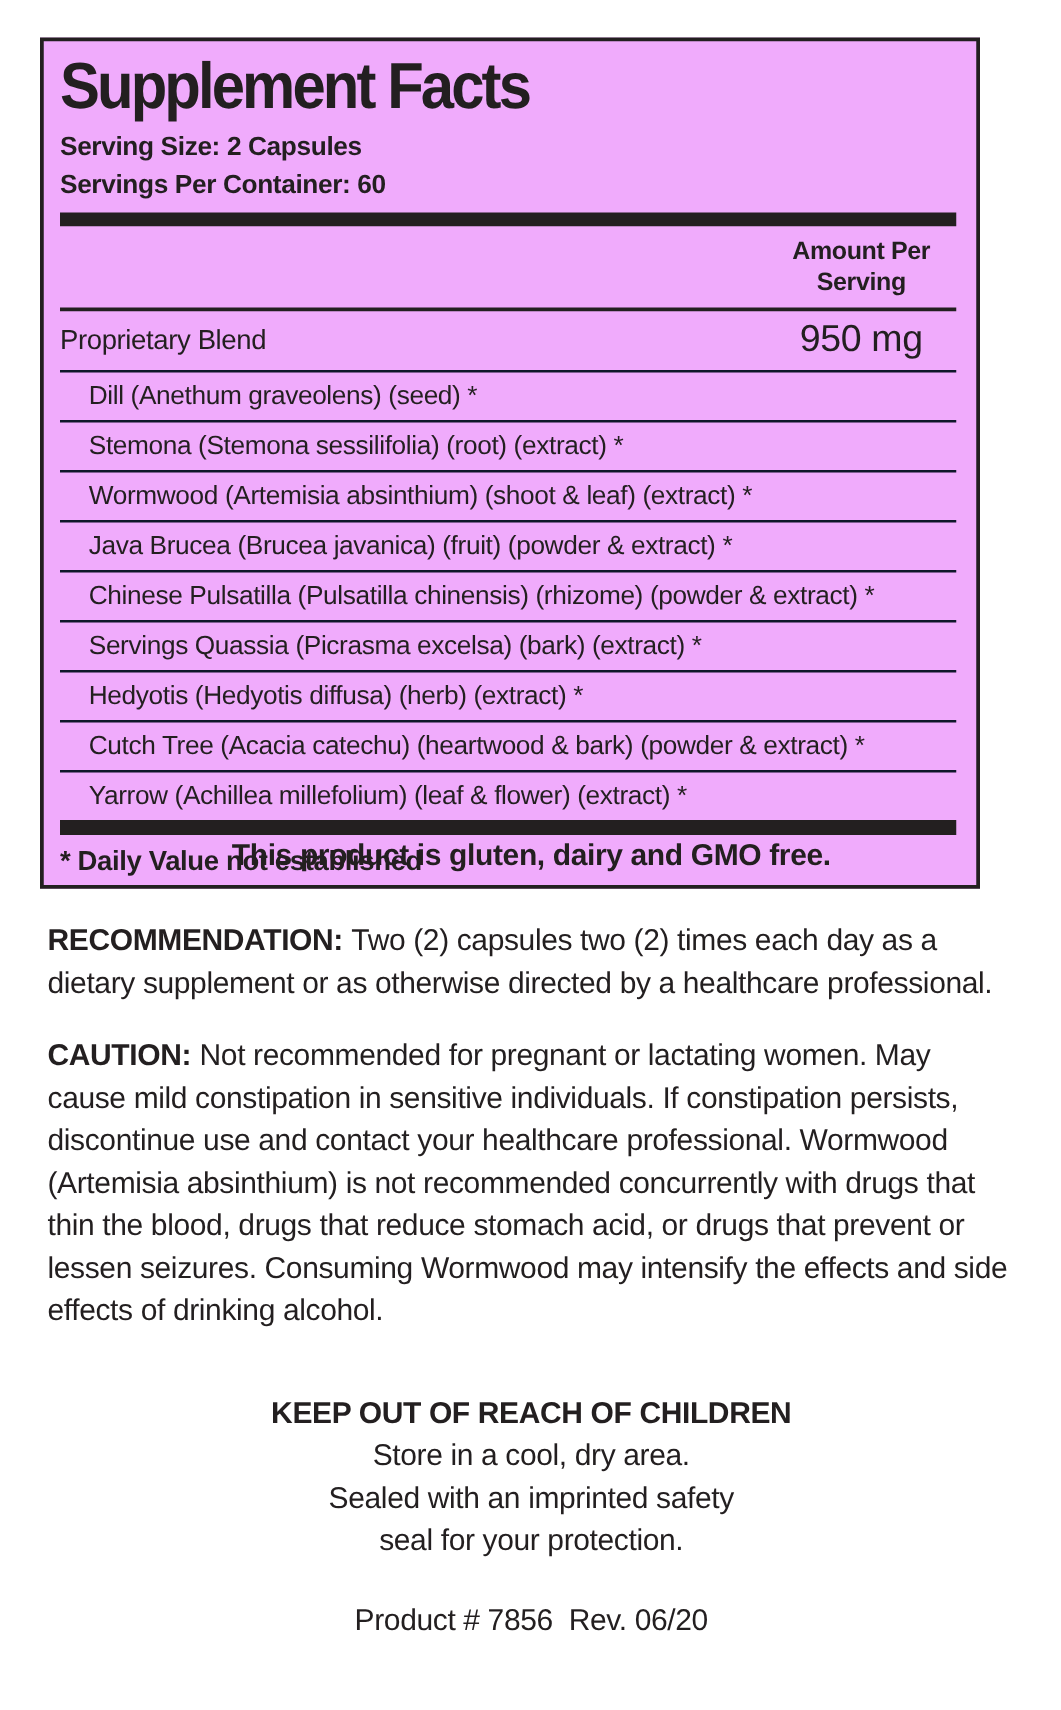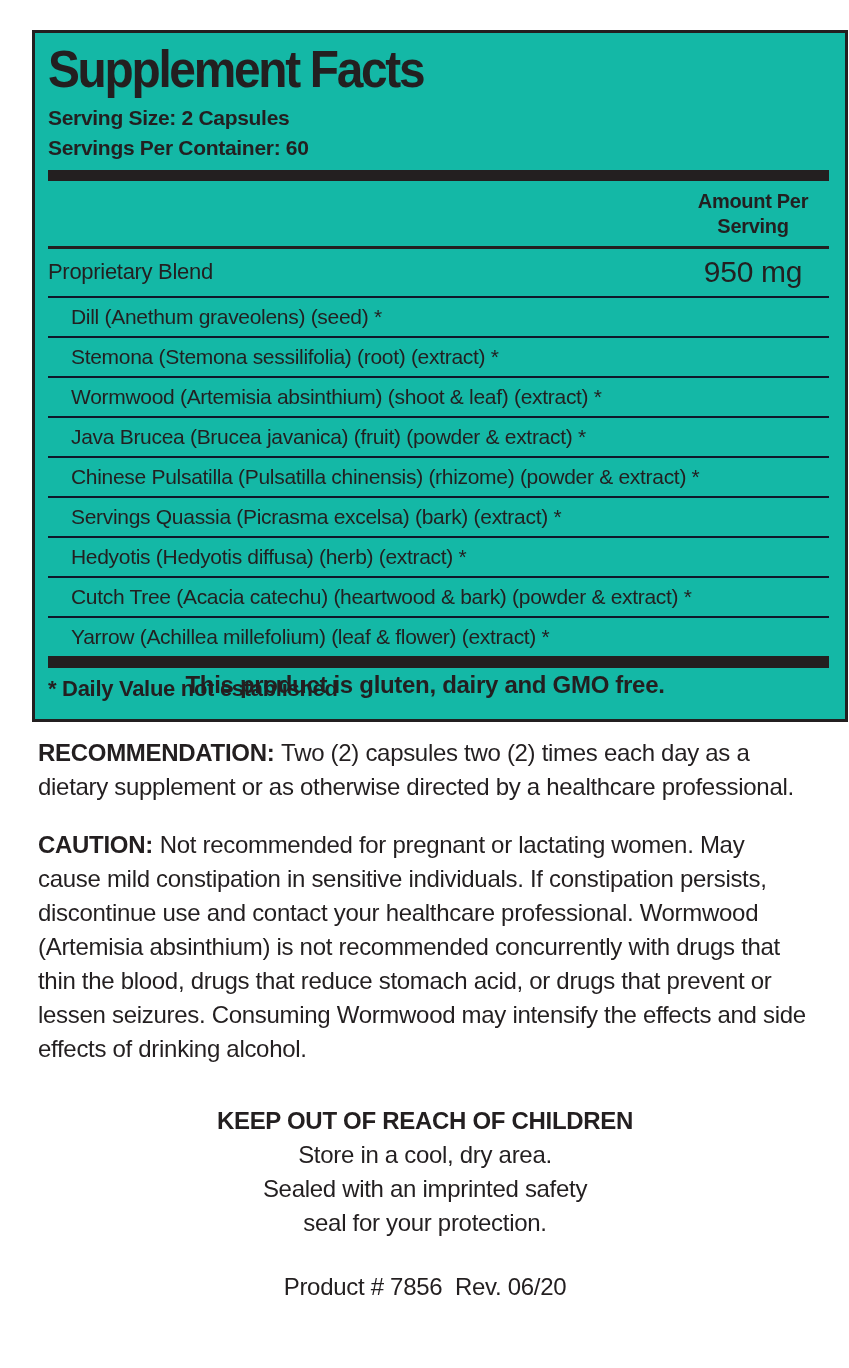--- a/index.html
+++ b/index.html
@@ -12,24 +12,24 @@
     font-family: "Liberation Sans", "DejaVu Sans", sans-serif;
     overflow: hidden;
     position: relative;
   }
 
   
   .facts-box {
     position: absolute;
     left: 32px;
     top: 30px;
-    width: 816px;
+    width: 752px;
     border: 3px solid #231f20;
-    padding: 6px 16px 16px 13px;
-    background: #14b8a6;
+    padding: 6px 16px 5px 13px;
+    background: #f0abfc;
   }
   .facts-title {
     font-size: 52px;
     font-weight: bold;
     letter-spacing: -2.5px;
     line-height: 1.08;
     transform: scaleX(0.92);
     transform-origin: left center;
     white-space: nowrap;
     margin: 2px 0 6px 0;
@@ -102,21 +102,21 @@
   }
   .para-label { font-weight: bold; margin-right: 0.28em; }
   .free-claim {
     margin-top: 0;
     text-align: center;
     font-weight: bold;
   }
   .para-recommendation { margin-top: 34px; }
   .para-caution { margin-top: 24px; }
   .keep-out {
-    margin-top: 38px;
+    margin-top: 48px;
     text-align: center;
     font-weight: bold;
   }
   .storage-line { text-align: center; }
   .product-line {
     margin-top: 30px;
     text-align: center;
     white-space: pre-wrap;
   }
 </style>

